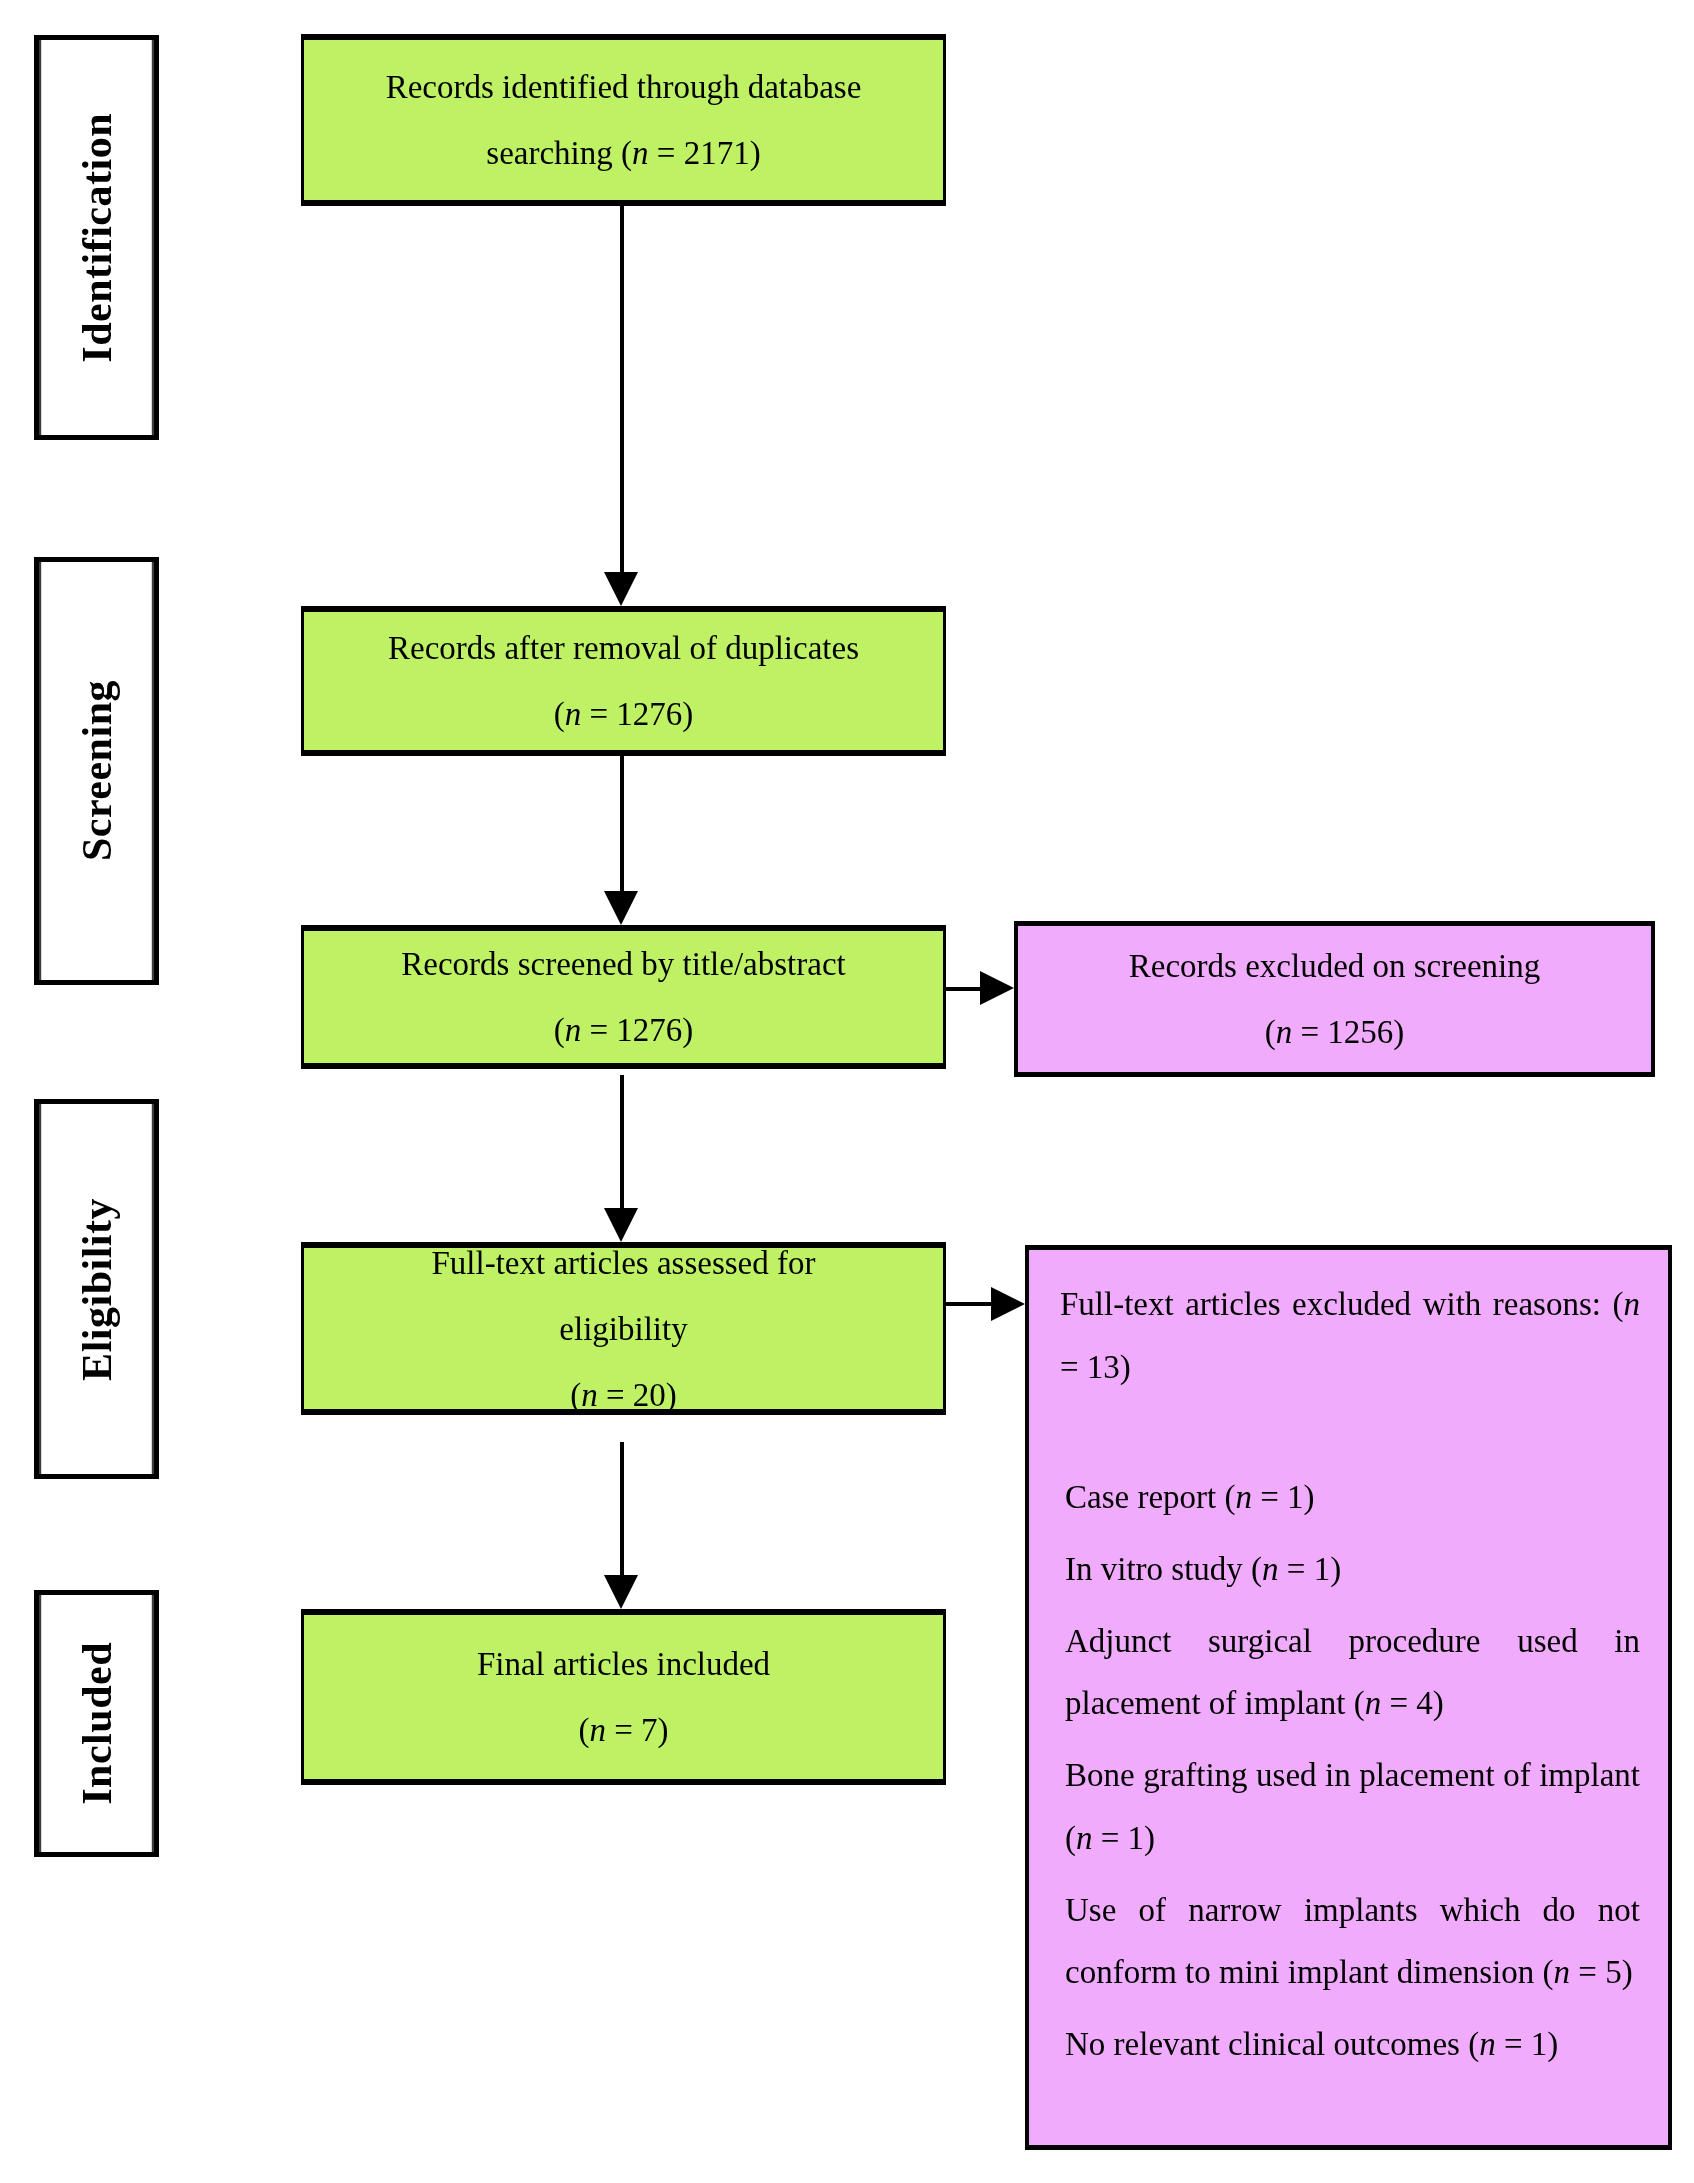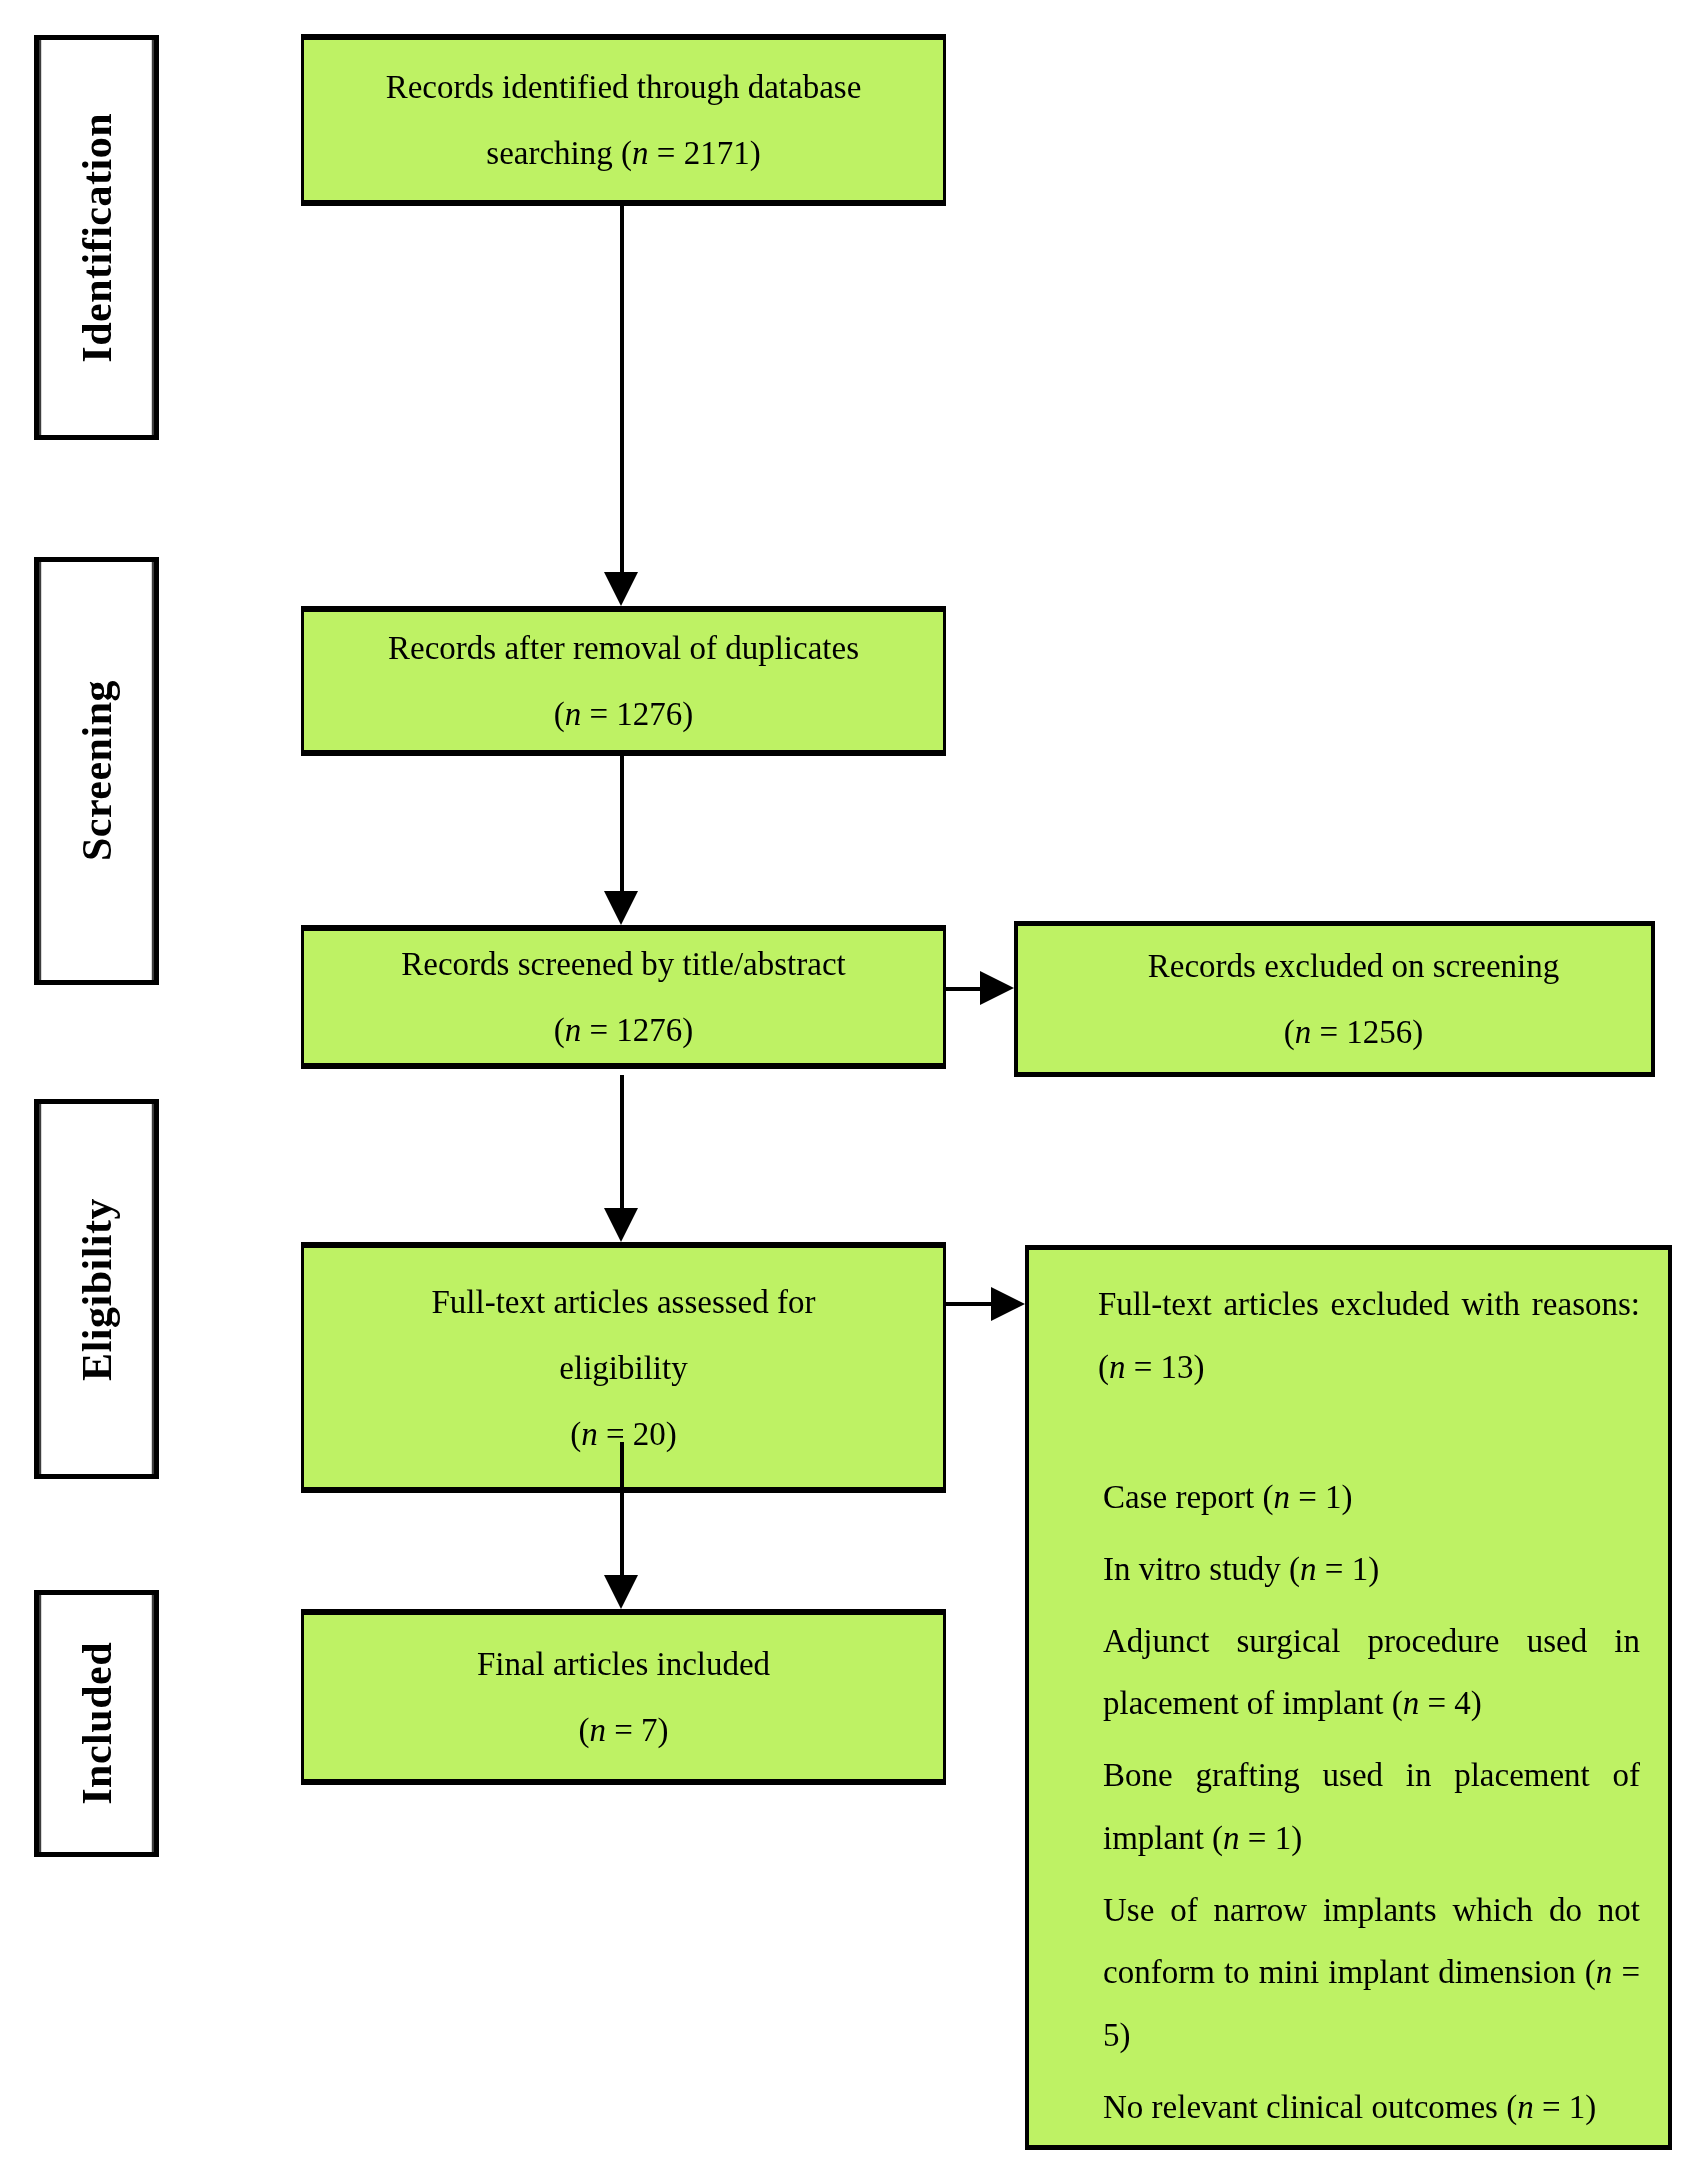--- a/index.html
+++ b/index.html
@@ -62,22 +62,21 @@
     padding: 0 27px;
   }
 
   
   .side-box {
     position: absolute;
     box-sizing: border-box;
     border: 4.6px solid #000;
     border-top-width: 5.5px;
     border-bottom-width: 5.5px;
-    background: #bef264;
-    padding-left: 38px;
+    background: #f0abfc;
   }
   .side-box.centered {
     display: flex;
     align-items: center;
     justify-content: center;
     text-align: center;
     font-size: 33px;
     line-height: 2.0;
   }
   .reasons-content {
@@ -139,21 +138,21 @@
 
   <div class="flow-box" style="top:34px;height:172px">
     <div>Records identified through database<br>searching (<i>n</i> = 2171)</div>
   </div>
   <div class="flow-box" style="top:606px;height:150px">
     <div>Records after removal of duplicates<br>(<i>n</i> = 1276)</div>
   </div>
   <div class="flow-box" style="top:925px;height:144px">
     <div>Records screened by title/abstract<br>(<i>n</i> = 1276)</div>
   </div>
-  <div class="flow-box" style="top:1242px;height:251px">
+  <div class="flow-box" style="top:1242px;height:173px">
     <div>Full-text articles assessed for<br>eligibility<br>(<i>n</i> = 20)</div>
   </div>
   <div class="flow-box" style="top:1609px;height:176px">
     <div>Final articles included<br>(<i>n</i> = 7)</div>
   </div>
 
   <div class="vline" style="top:206px;height:368px"></div>
   <div class="head-down" style="top:572px"></div>
 
   <div class="vline" style="top:756px;height:135px"></div>

